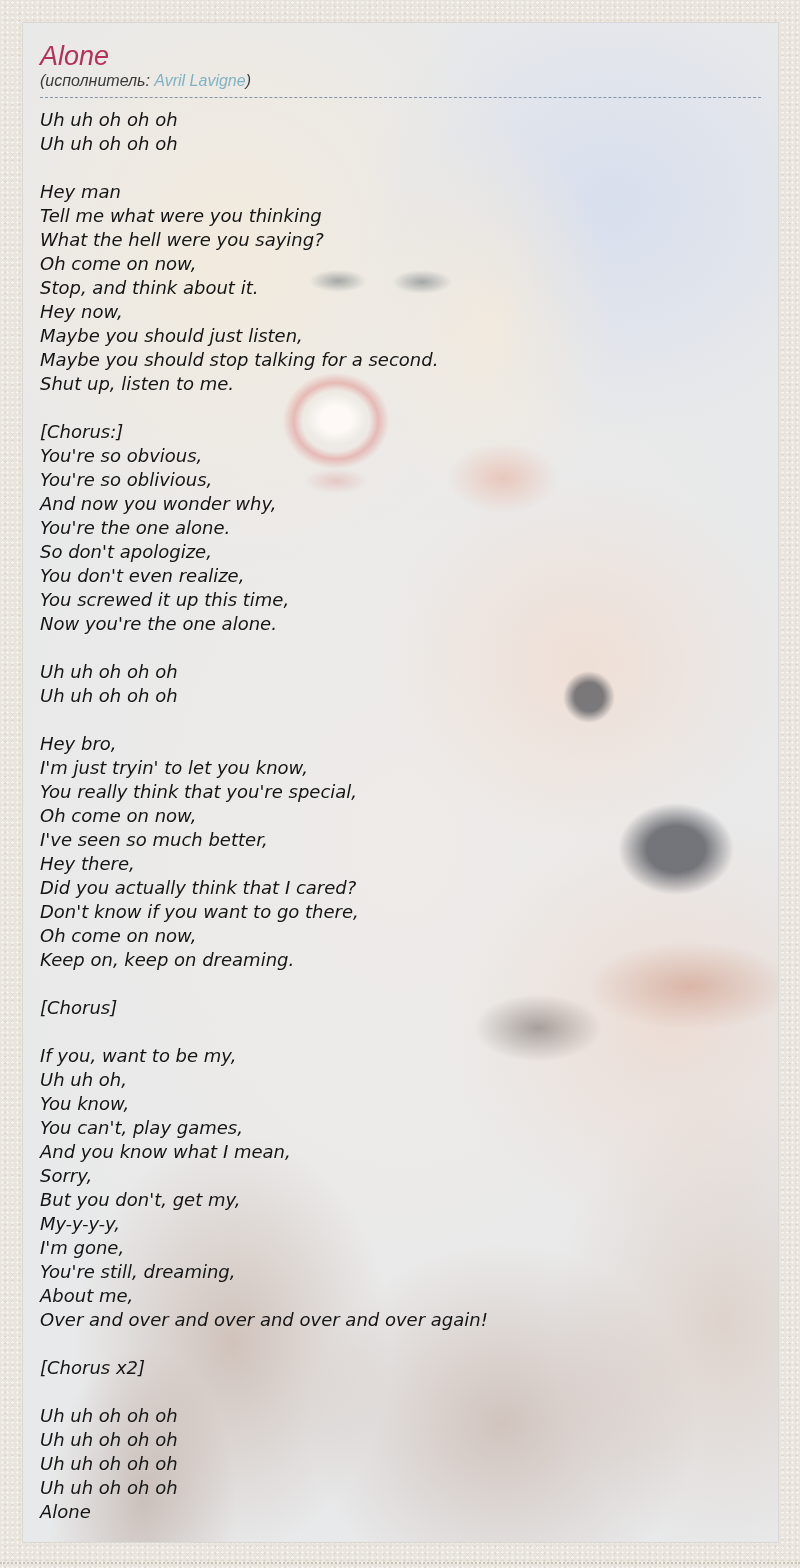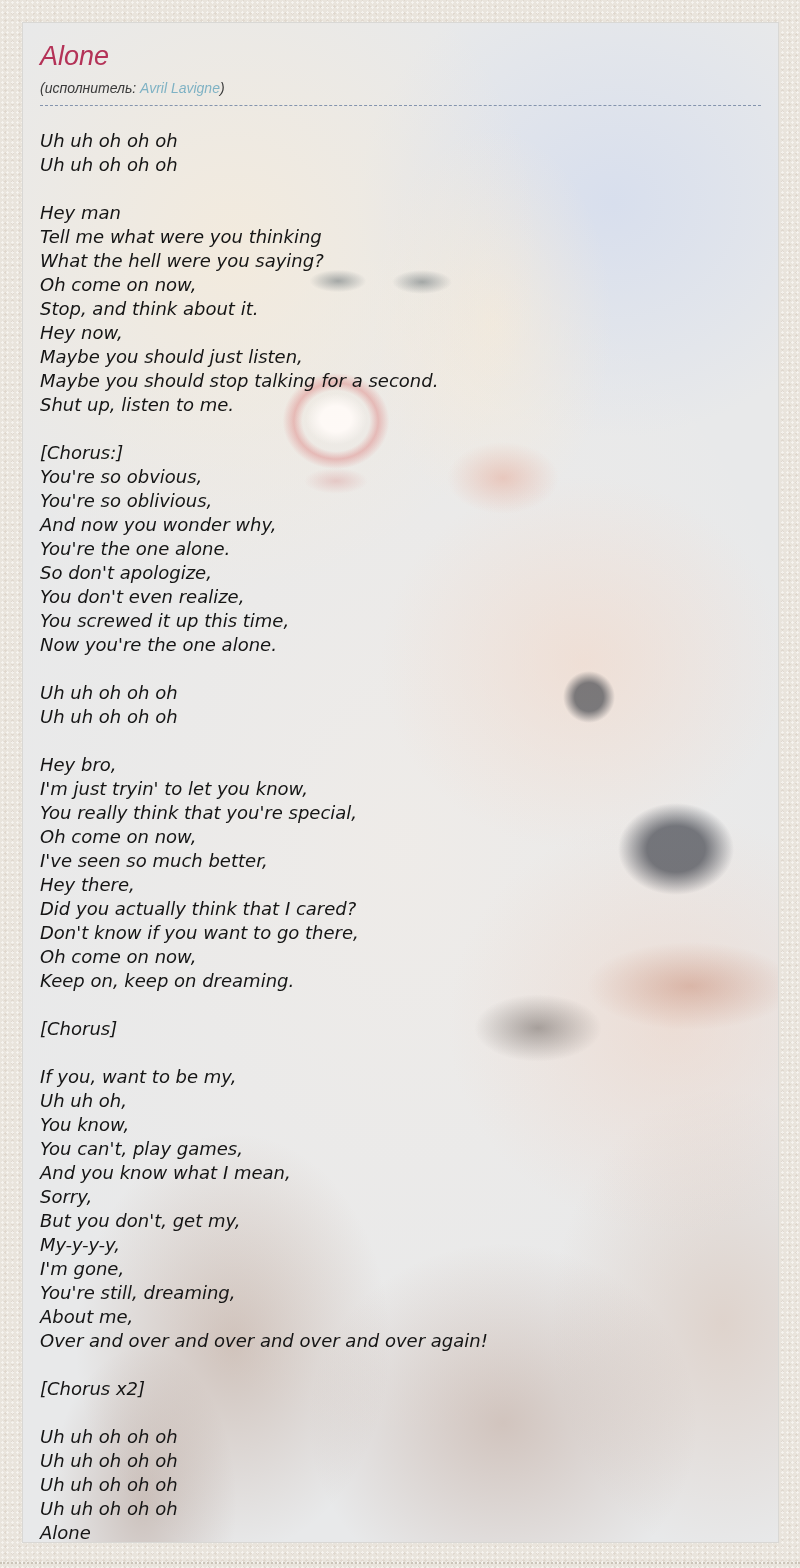--- a/index.html
+++ b/index.html
@@ -78,36 +78,36 @@
 
   .page-title {
     margin: 2px 0 0 0;
     font-size: 27px;
     line-height: 30px;
     font-weight: normal;
     color: #b43257;
   }
 
   .artist-line {
-    margin-top: 8px;
+    margin-top: 0;
     padding-bottom: 7px;
-    font-size: 14px;
+    font-size: 16px;
     line-height: 19px;
     color: #3a3a3a;
     border-bottom: 1px dashed #8494ad;
   }
 
   .artist-link {
     color: #7fb2c4;
     text-decoration: none;
     cursor: pointer;
   }
 
   .lyrics {
-    margin-top: 23px;
+    margin-top: 10px;
     font-family: "DejaVu Sans", sans-serif;
     font-size: 18px;
     line-height: 24px;
     color: #151515;
     white-space: pre-line;
   }
 
   .bottom-divider {
     position: absolute;
     left: 0;

